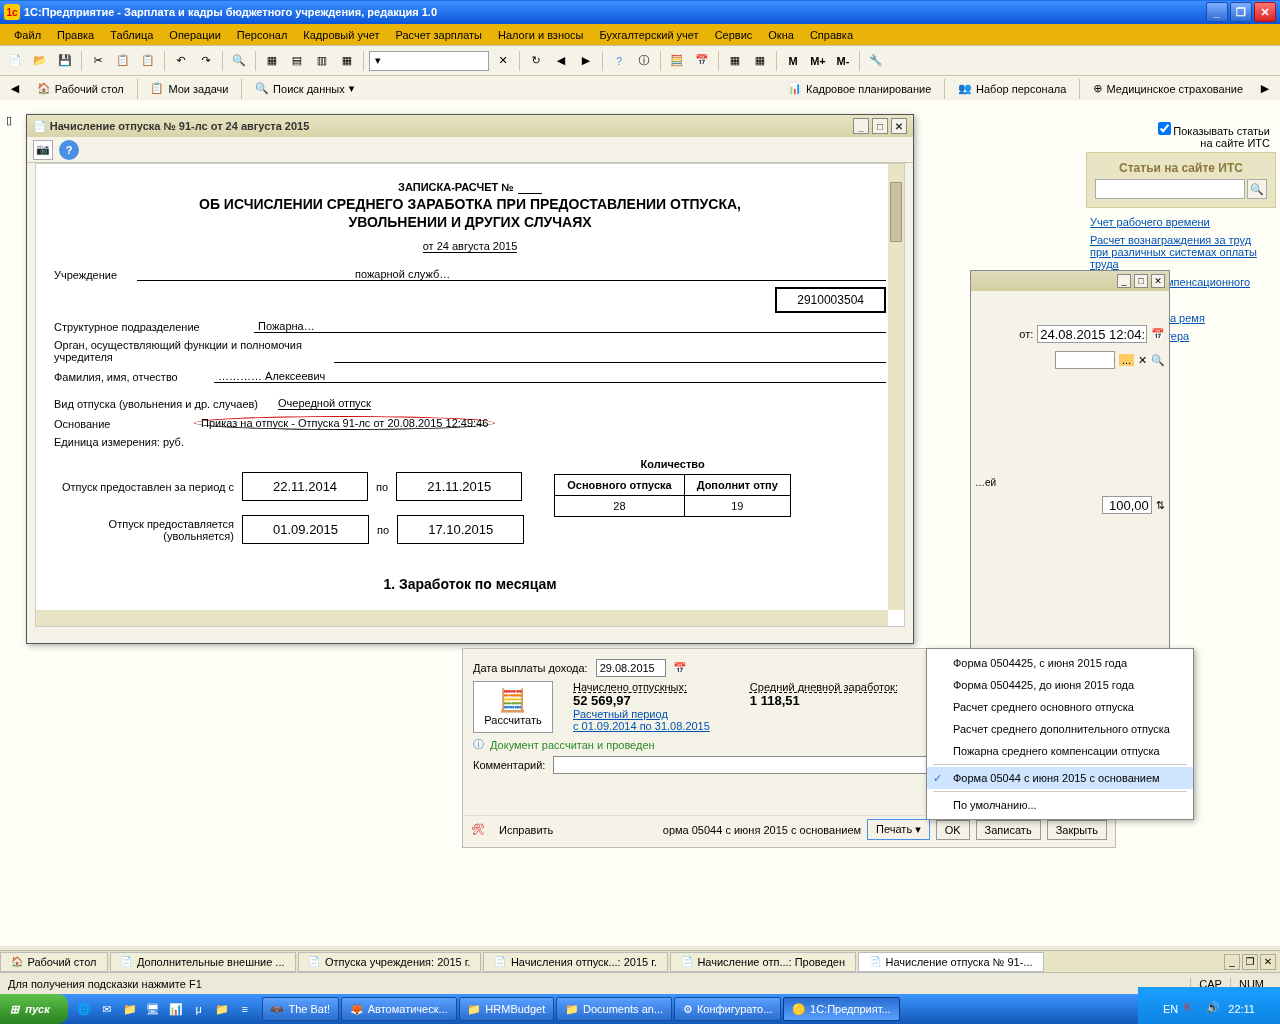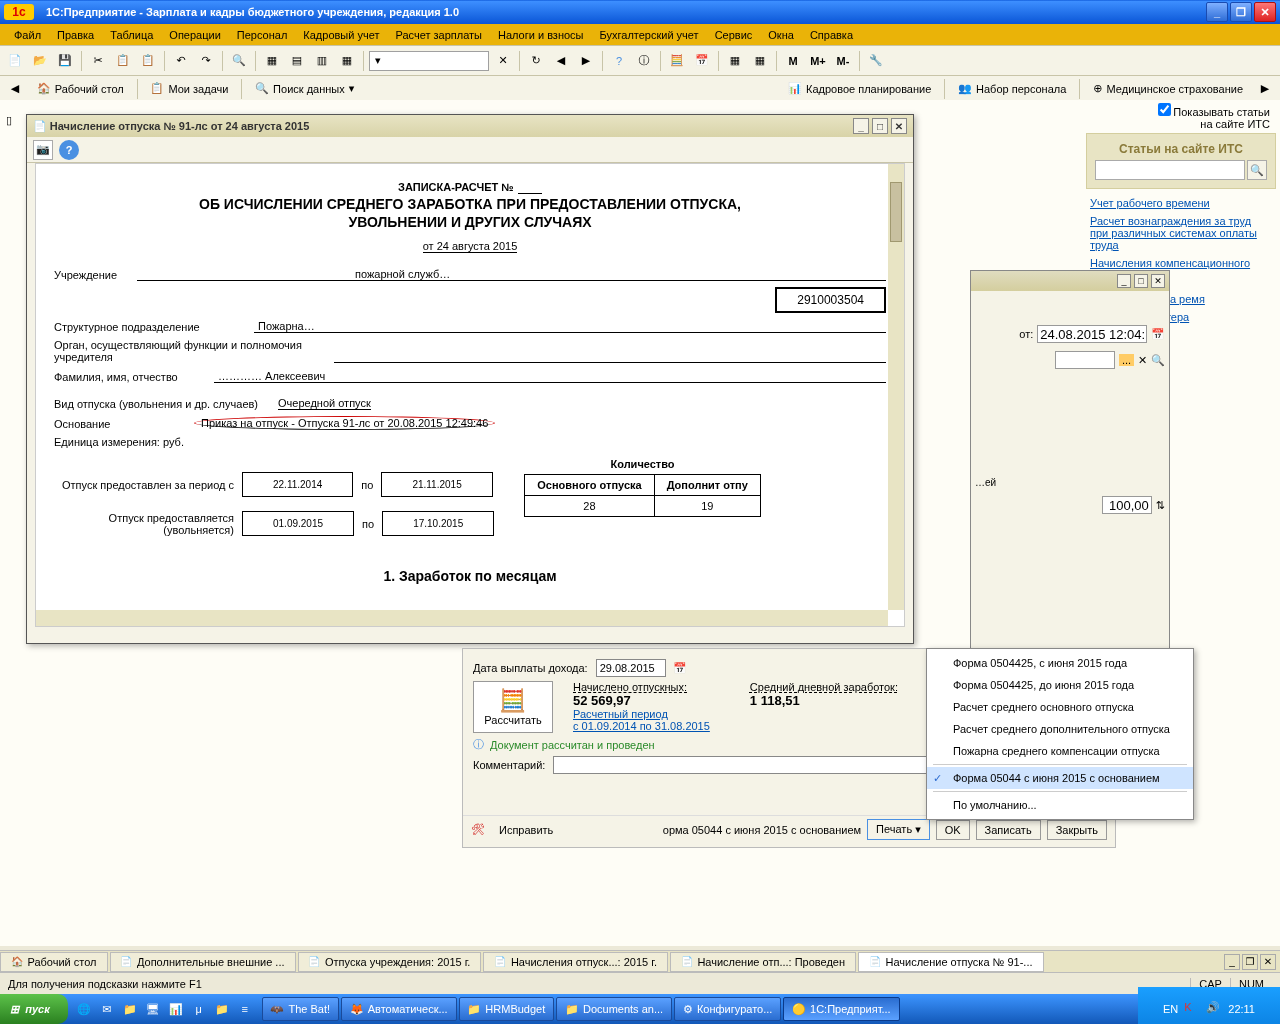--- a/index.html
+++ b/index.html
@@ -1,20 +1,20 @@
 <!DOCTYPE html>
 <html><head>
 <meta charset="utf-8">
 <style>
 * { margin: 0; padding: 0; box-sizing: border-box; font-family: Tahoma, Arial, sans-serif; font-size: 11px; }
 body { background: #ece9d8; overflow: hidden; width: 1280px; height: 1024px; position: relative; }
 
 
 .titlebar { background: linear-gradient(to bottom, #0a55d6, #3d8fff 5%, #0a55d6); height: 24px; display: flex; align-items: center; padding: 0 4px; color: white; font-weight: bold; }
-.titlebar .logo { width: 30px; height: 16px; background: #ffcc00; border-radius: 3px; margin-right: 12px; display: inline-flex; align-items: center; justify-content: center; color: #d00; font-size: 12px; font-weight: bold; }
+.titlebar .logo { width: 16px; height: 16px; background: #ffcc00; border-radius: 3px; margin-right: 4px; display: inline-flex; align-items: center; justify-content: center; color: #d00; font-size: 10px; font-weight: bold; }
 .titlebar .spacer { flex: 1; }
 .titlebar .winbtn { width: 22px; height: 20px; margin-left: 2px; background: linear-gradient(#7fb0ff,#2d6cd6); border: 1px solid #1a4bb0; color: white; display: inline-flex; align-items: center; justify-content: center; font-size: 11px; border-radius: 2px; }
 .titlebar .winbtn.close { background: linear-gradient(#f77,#d22); border-color:#a11; }
 
 
 .menubar { height: 22px; background: #eab308; display: flex; align-items: center; padding: 0 6px; border-bottom: 1px solid #c8c4a8; }
 .menubar span { padding: 2px 8px; cursor: default; }
 
 
 .toolbar { height: 30px; background: #f5f3e7; display: flex; align-items: center; padding: 0 4px; border-bottom: 1px solid #c8c4a8; gap: 3px; }
@@ -24,21 +24,21 @@
 
 
 .quickbar { height: 26px; background: #f5f3e7; display: flex; align-items: center; padding: 0 4px; border-bottom: 1px solid #c8c4a8; gap:4px; }
 .qbtn { height: 20px; padding: 0 6px; display: inline-flex; align-items: center; gap: 4px; border: 1px solid transparent; }
 .qbtn.r { margin-left: auto; }
 
 
 .workspace { position: absolute; top: 100px; left: 0; right: 0; bottom: 78px; background: #fefdf6; }
 
 
-.rightpanel { position: absolute; right: 4px; top: 0; width: 190px; }
+.rightpanel { position: absolute; right: 4px; top: 19px; width: 190px; }
 .rightpanel .chk { font-size: 10px; text-align: right; padding: 3px 6px; }
 .rightpanel .searchbox { background: #e8e4c4; padding: 8px; border: 1px solid #d4ce9e; }
 .rightpanel .searchbox h4 { text-align: center; color: #8a7a3a; font-size: 12px; margin-bottom: 4px; }
 .rightpanel .searchbox .sfield { display: flex; gap: 2px; }
 .rightpanel .searchbox input { flex: 1; border: 1px solid #aaa; height: 20px; padding: 0 3px; }
 .rightpanel .searchbox button { width: 22px; height: 20px; border: 1px solid #aaa; background: #f5f3e7; }
 .rightpanel .links { padding: 8px 4px; }
 .rightpanel .links a { color: #0053b3; text-decoration: underline; display: block; margin-bottom: 6px; font-size: 11px; }
 
 
@@ -60,21 +60,21 @@
 
 .docbody { background: white; margin: 0 8px 8px 8px; height: 464px; overflow: auto; padding: 12px 18px; border: 1px solid #ccc; position: relative; }
 .docbody h2 { text-align: center; font-size: 14px; font-weight: bold; margin: 2px 0; }
 .docbody .date { text-align: right; border-bottom: 1px solid #000; display: inline-block; margin: 8px auto; }
 .docbody .ctr { text-align: center; }
 .docbody .frow { display: flex; align-items: flex-end; margin: 6px 0; gap: 20px; }
 .docbody .frow .lbl { font-size: 11px; }
 .docbody .frow .uline { flex: 1; border-bottom: 1px solid #000; min-height: 14px; display: flex; align-items: flex-end; padding: 0 4px; }
 .docbody .codebox { border: 2px solid #000; padding: 4px 20px; font-size: 12px; margin-left: auto; }
 .docbody .circled { border: 1px solid #c00; border-radius: 50%/50%; padding: 0 6px; display: inline-block; }
-.docbody .datebox { border: 1px solid #000; padding: 6px 30px; background: white; display: inline-block; font-size: 10px; }
+.docbody .datebox { border: 1px solid #000; padding: 6px 30px; background: white; display: inline-block; font-size: 13px; }
 .docbody .period-row { display: flex; align-items: center; gap: 8px; margin: 14px 0; }
 .docbody .period-label { width: 180px; text-align: right; font-size: 11px; }
 .docbody table.tab { border-collapse: collapse; }
 .docbody table.tab th, .docbody table.tab td { border: 1px solid #000; padding: 4px 12px; font-size: 11px; text-align: center; }
 .scrollbar-v { position: absolute; right: 0; top: 0; bottom: 16px; width: 16px; background: #e8e4c4; }
 .scrollbar-v .thumb { position: absolute; left: 2px; right: 2px; top: 18px; height: 60px; background: #c8c0a0; border: 1px solid #a09870; }
 .scrollbar-h { position: absolute; left: 0; right: 16px; bottom: 0; height: 16px; background: #e8e4c4; }
 
 
 .detailpanel { position: absolute; left: 462px; top: 548px; width: 654px; height: 200px; background: #f5f3e7; border: 1px solid #bbb; padding: 6px 10px; }

